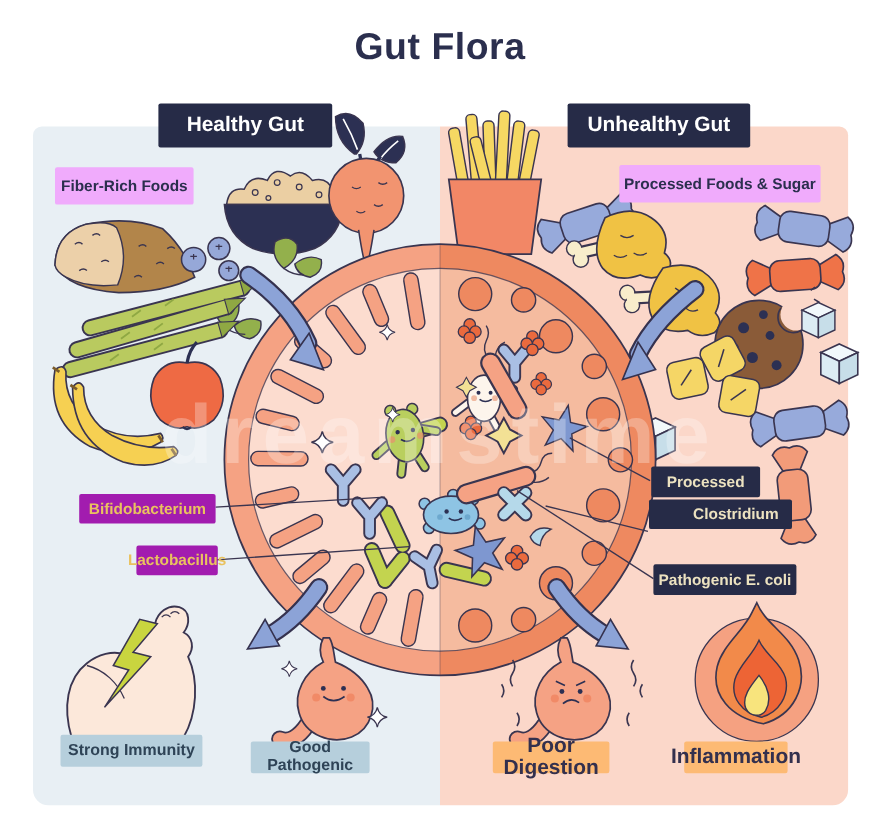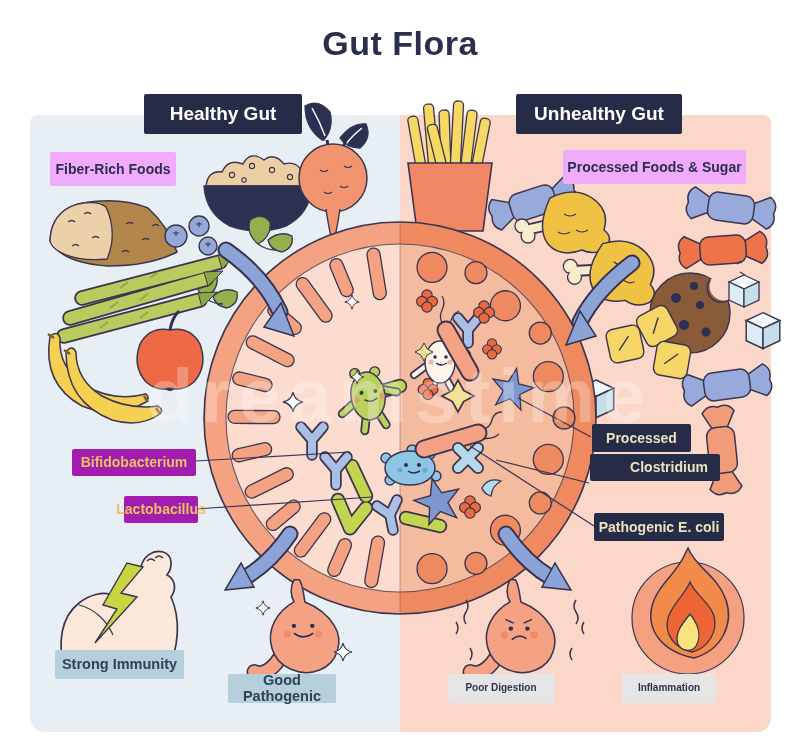--- a/index.html
+++ b/index.html
@@ -19,21 +19,21 @@
 
   .badge {
     position:absolute; z-index:3; display:flex; align-items:center; justify-content:center;
     font-weight:bold; text-align:center; line-height:1.05;
   }
   .badge.navy  { background:#262b47; color:#ffffff; font-size:19px; border-radius:2px;margin-left:16px; }
   .badge.white { background:#f0abfc; color:#2b2f4e; font-size:14px; border-radius:2px; }
   .badge.tag-gold  { background:#a21caf; color:#e9c25f; font-size:14px; border-radius:2px; }
   .badge.tag-cream { background:#262b47; color:#ece2c0; font-size:14px; border-radius:2px; }
   .badge.outcome-blue  { background:#b6cfdc; color:#2e4356; font-size:14.5px; border-radius:2px; }
-  .badge.outcome-cream { background:#e5e5e5; color:#33304e; font-size:10px; border-radius:2px; }
+  .badge.outcome-cream { background:#fdba74; color:#33304e; font-size:19px; border-radius:2px; }
 
   .wm-big {
     position:absolute; top:352px; left:0; right:0; z-index:4; text-align:center;
     font-size:76px; font-weight:bold; letter-spacing:8px;
     color:rgba(255,255,255,0.28); pointer-events:none;
   }
 </style>
 </head>
 <body>
 
@@ -438,19 +438,19 @@
   <div class="badge white" style="left:50px; top:152px; width:126px; height:34px;">Fiber-Rich Foods</div>
   <div class="badge white" style="left:563px; top:150px; width:183px; height:34px;">Processed Foods &amp; Sugar</div>
 
   <div class="badge tag-gold" style="left:72px; top:449px; width:124px; height:27px;">Bifidobacterium</div>
   <div class="badge tag-gold" style="left:99px; top:496px; width:74px; height:27px;margin-left:25px;">Lactobacillus</div>
 
   <div class="badge tag-cream" style="left:592px; top:424px; width:99px; height:28px;">Processed</div>
   <div class="badge tag-cream" style="left:590px; top:454px; width:102px; height:27px;padding-left:28px;">Clostridium</div>
   <div class="badge tag-cream" style="left:594px; top:513px; width:130px; height:28px;">Pathogenic E. coli</div>
 
-  <div class="badge outcome-blue" style="left:55px; top:650px; width:129px; height:29px;">Strong Immunity</div>
+  <div class="badge outcome-blue" style="left:55px; top:668px; width:129px; height:29px;">Strong Immunity</div>
   <div class="badge outcome-blue" style="left:228px; top:674px; width:108px; height:29px;">Good Pathogenic</div>
   <div class="badge outcome-cream" style="left:448px; top:674px; width:106px; height:29px;">Poor Digestion</div>
   <div class="badge outcome-cream" style="left:622px; top:674px; width:94px; height:29px;">Inflammation</div>
 
   <div class="wm-big">dreamstime</div>
 </div>
 
 </body></html>

